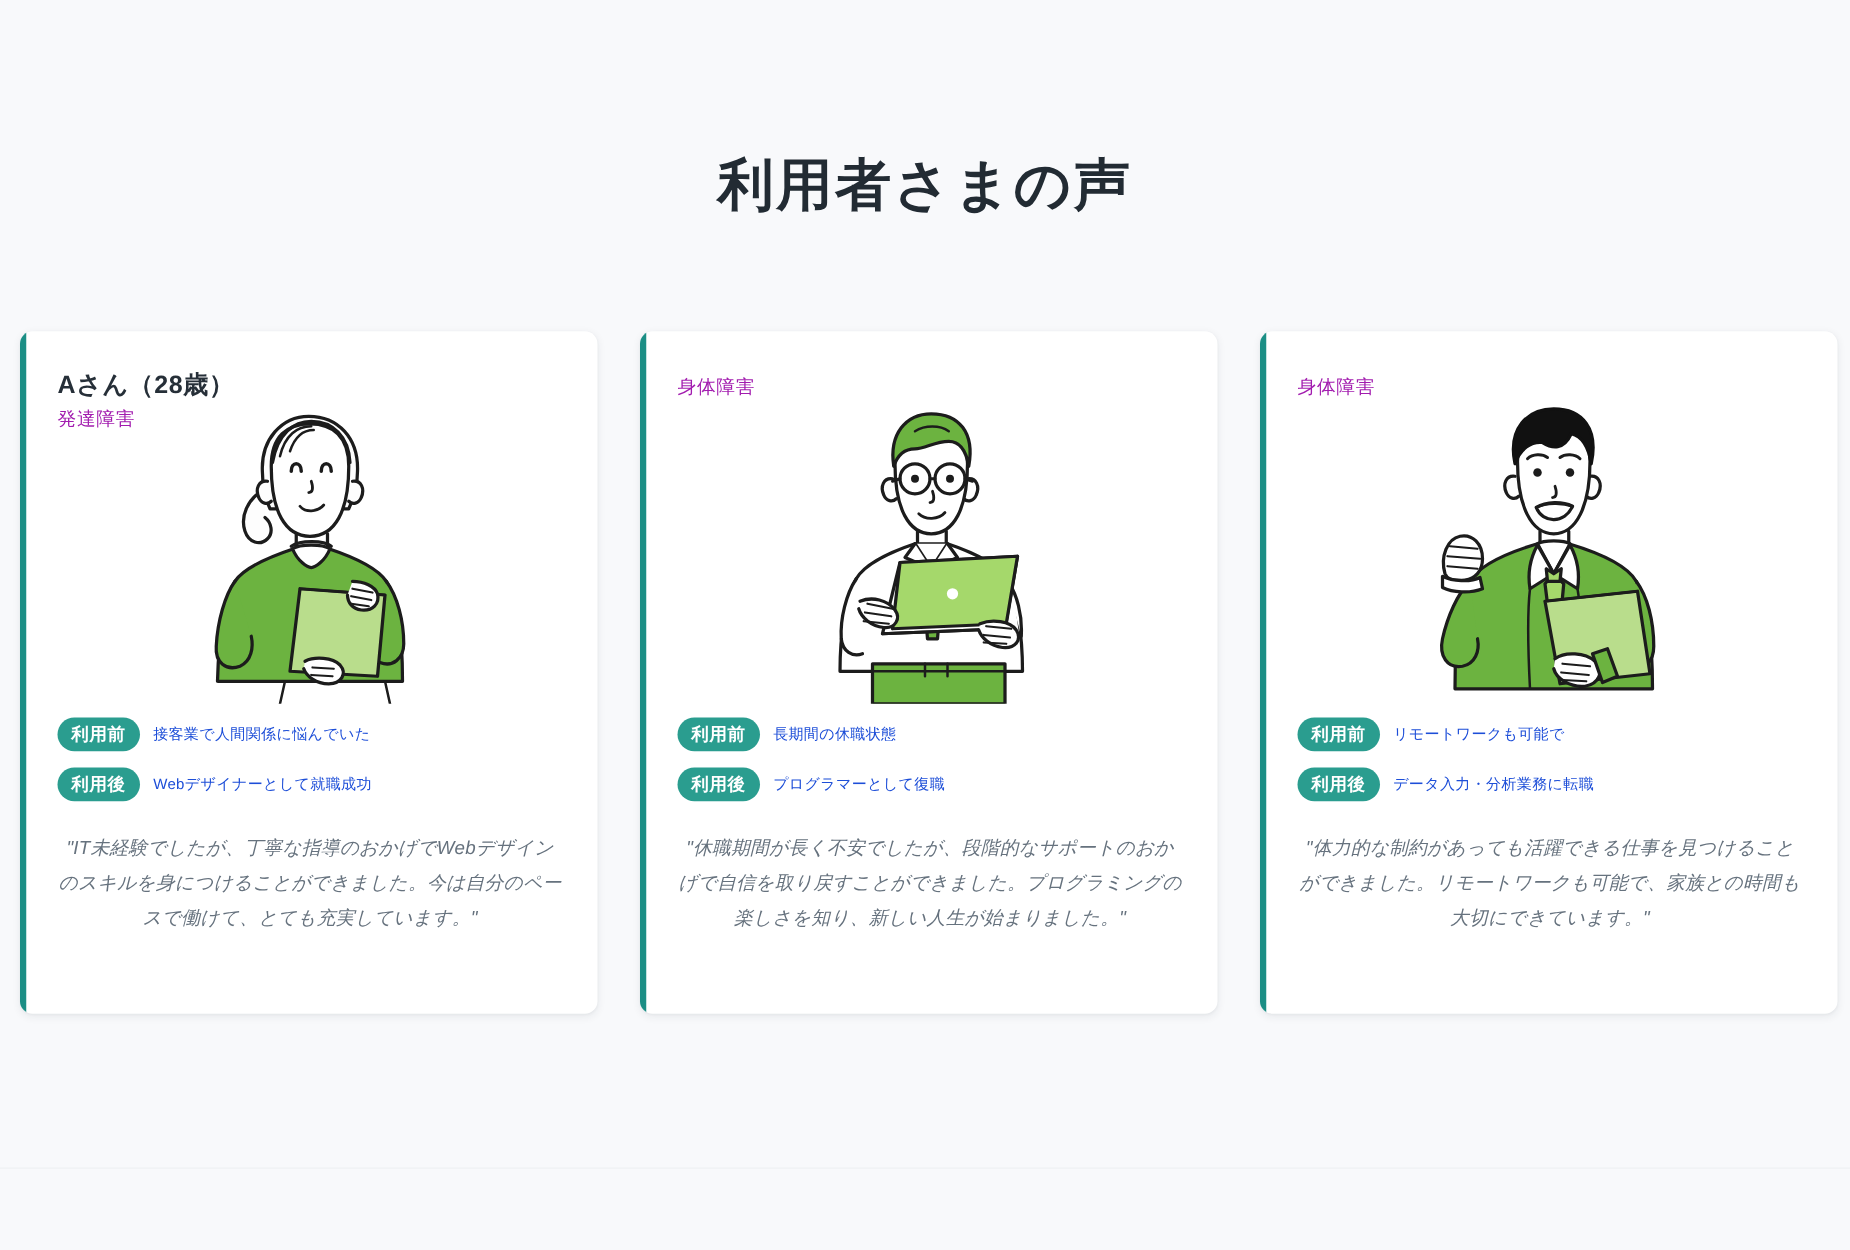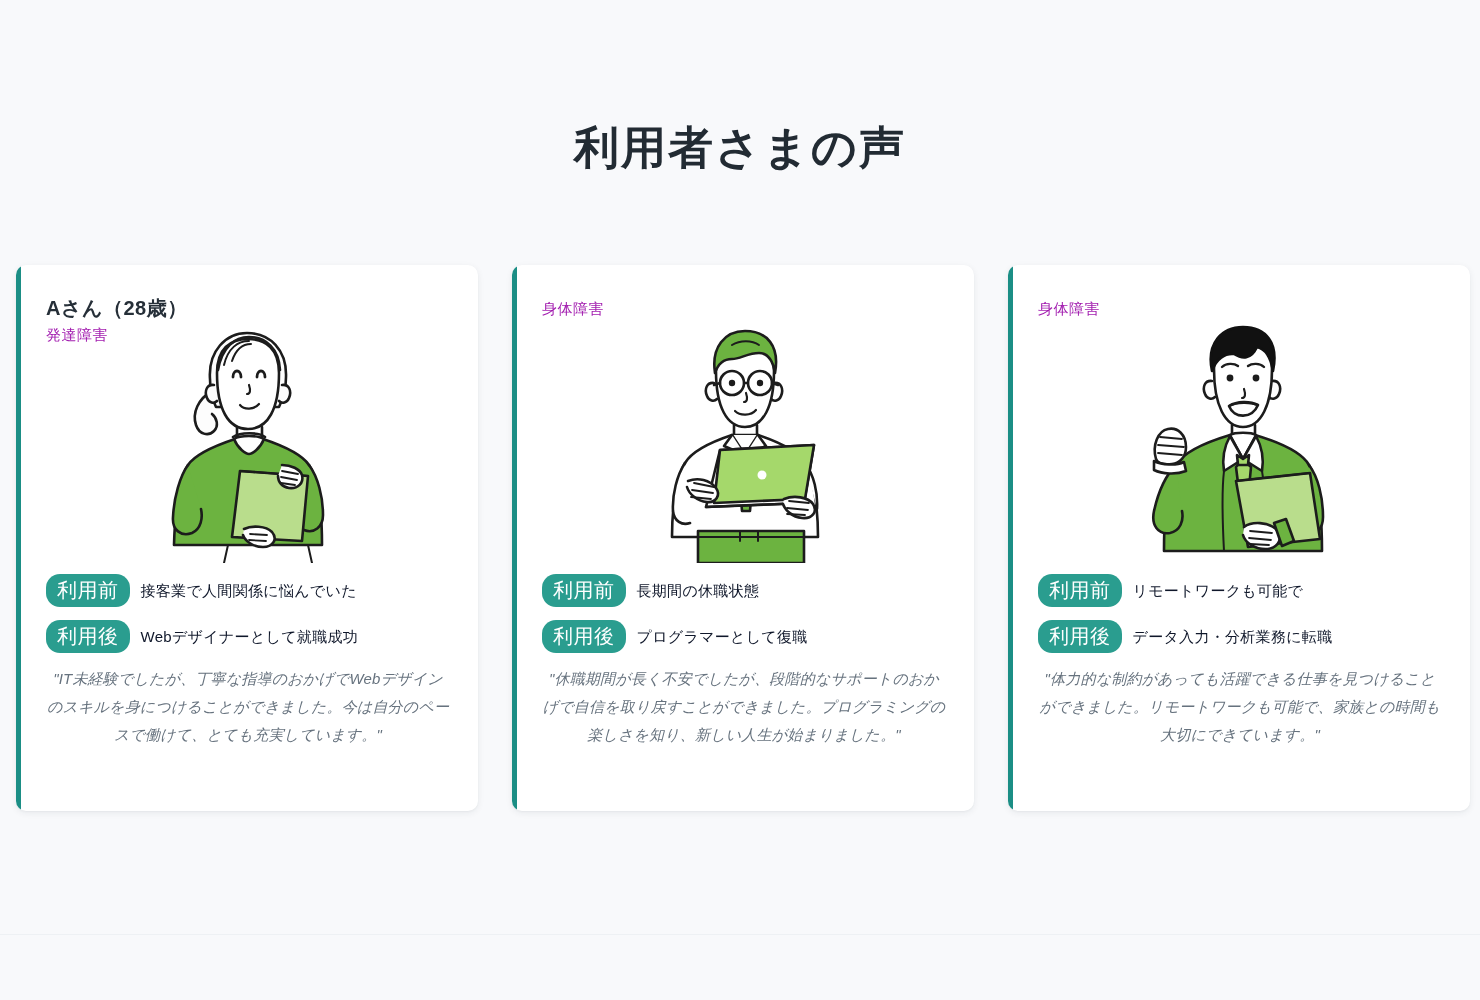--- a/index.html
+++ b/index.html
@@ -120,32 +120,32 @@
     align-items: center;
     gap: 11px;
     margin-bottom: 13px;
   }
 
   .badge {
     flex: none;
     display: inline-block;
     background: #2a9d8f;
     color: #ffffff;
-    font-size: 20px;
-    font-weight: 400;
+    font-size: 14px;
+    font-weight: 700;
     line-height: 1;
     padding: 6px 11px 7px;
     border-radius: 14px;
     letter-spacing: 0.5px;
     white-space: nowrap;
   }
 
   .badge-text {
-    font-size: 15px;
-    color: #0f172a;
+    font-size: 12px;
+    color: #1d4ed8;
     letter-spacing: 0.3px;
     line-height: 1.3;
   }
 
   
   .quote {
     position: absolute;
     left: 30px;
     top: 400px;
     width: 404px;

